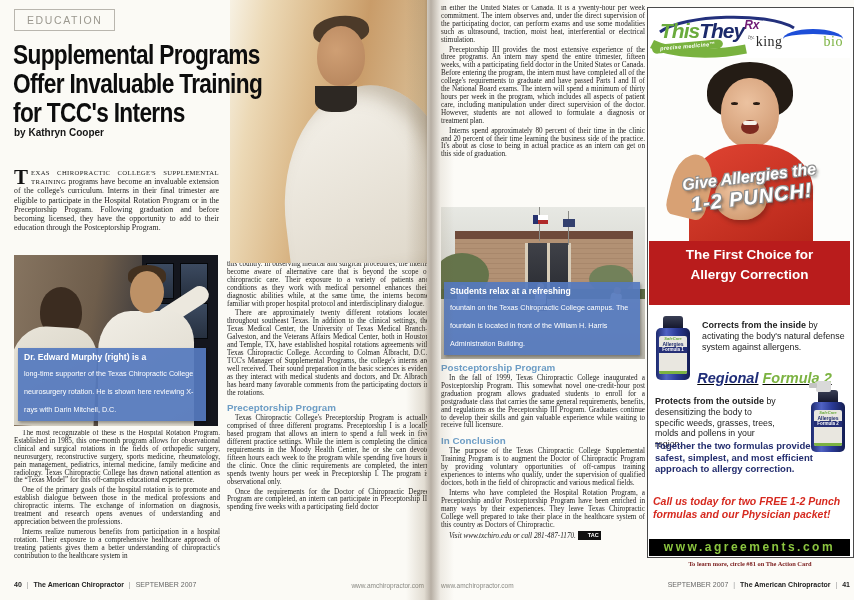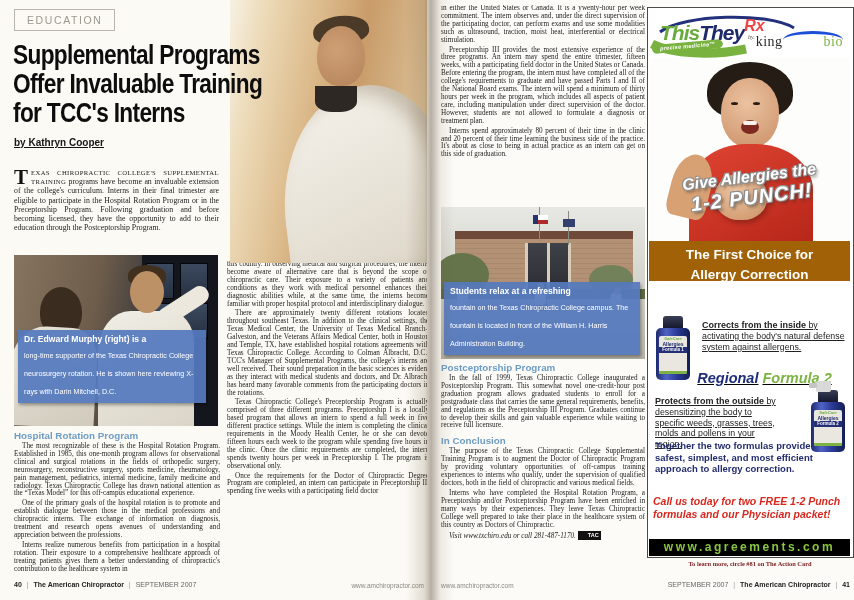--- a/index.html
+++ b/index.html
@@ -11,21 +11,21 @@
   #gutter{position:absolute;left:406px;top:0;width:48px;height:600px;z-index:6;pointer-events:none;
     background:linear-gradient(90deg,rgba(120,95,60,0) 0%,rgba(110,85,50,.18) 38%,rgba(70,50,28,.38) 52%,rgba(110,85,50,.10) 72%,rgba(120,95,60,0) 100%);}
   .abs{position:absolute;}
 
   
   .badge{left:14px;top:9px;border:1px solid #b9b6ae;color:#9b988f;padding:4px 12px;
          font:10.5px "Liberation Sans",sans-serif;letter-spacing:1.6px;background:transparent;z-index:3;}
   .headline{left:13px;top:41px;width:340px;color:#0d0d0d;z-index:3;
             font-family:"Liberation Sans",sans-serif;font-weight:bold;font-size:27px;line-height:29px;
             letter-spacing:-0.8px;transform:scaleX(.84);transform-origin:left top;}
-  .byline{left:14px;top:137px;font:bold 10px "Liberation Sans",sans-serif;color:#151515;z-index:3;text-decoration:underline;}
+  .byline{left:14px;top:127px;font:bold 10px "Liberation Sans",sans-serif;color:#151515;z-index:3;}
   .para{font-size:7.2px;line-height:7.9px;text-align:justify;color:#1b1b1b;margin:0 0 2px 0;}
   .ind{text-indent:8px;}
   .intro-p{font-size:7.8px;line-height:9.2px;}
   .dropcap{float:left;font:bold 21px/17px "Liberation Serif",serif;color:#111;padding:1px 3px 0 0;}
   .lead{font-size:6.7px;letter-spacing:.35px;}
   .sec-h{font:bold 9.8px/11px "Liberation Sans",sans-serif;color:#6d9dc5;margin:5px 0 2px 0;}
   .col-block{overflow:hidden;}
 
   
   .photo{overflow:hidden;}
@@ -76,49 +76,49 @@
   .foot .pg,.foot .ttl{font-weight:bold;color:#222;}
   .foot .sep{margin:0 3px;color:#999;}
   .site{font-family:"Liberation Sans",sans-serif;font-size:6.5px;color:#8a8a84;}
 
   
   #ad{left:647px;top:7px;width:205px;height:549px;background:#fff;border:1px solid #4a4a4a;z-index:4;overflow:hidden;}
   .ad-abs{position:absolute;}
   .sc-swoosh{left:2px;top:2px;}
   .sc-text{left:12px;top:7px;font:italic bold 21px/21px "Liberation Sans",sans-serif;letter-spacing:-1px;white-space:nowrap;}
   .sc-safe{color:#6aab3d;} .sc-care{color:#1c2a6b;}
-  .sc-rx{color:#ef4444;font-size:16px;vertical-align:9px;letter-spacing:0;}
+  .sc-rx{color:#701a75;font-size:12px;vertical-align:9px;letter-spacing:0;}
   .sc-tag{left:4px;top:34px;background:#79b23f;color:#fff;font:italic bold 5.5px/7px "Liberation Sans",sans-serif;
           padding:1px 8px;border-radius:6px/5px;transform:rotate(-5deg);letter-spacing:.3px;}
   .kb{top:24px;right:10px;font-family:"Liberation Serif",serif;white-space:nowrap;}
   .kb .by{font-size:6px;color:#555;font-style:italic;vertical-align:7px;margin-right:1px;}
   .kb .king{font-size:14px;color:#2b2b2b;letter-spacing:.5px;}
-  .kb .bio{font-size:14px;color:#7cb342;letter-spacing:.5px;border-top:3px solid #1d4ed8;border-radius:60% 60% 0 0;padding-left:41px;}
+  .kb .bio{font-size:14px;color:#7cb342;letter-spacing:.5px;border-top:5px solid #1d4ed8;border-radius:60% 60% 0 0;padding-left:41px;}
 
   .ad-photo{left:1px;top:50px;width:201px;height:183px;background:#fdfdfb;overflow:hidden;}
   .w-hair{position:absolute;left:58px;top:4px;width:86px;height:58px;background:#241c15;border-radius:50% 50% 42% 42%;}
   .w-face{position:absolute;left:72px;top:20px;width:58px;height:70px;background:radial-gradient(circle at 45% 35%,#ecc2a0,#c98f66);border-radius:48%;}
   .w-mouth{position:absolute;left:92px;top:62px;width:18px;height:14px;background:#7e2a20;border-radius:50%;}
   .w-teeth{position:absolute;left:94px;top:63px;width:14px;height:4px;background:#f7f2ea;border-radius:2px;}
   .w-eye{position:absolute;width:7px;height:3px;background:#2a1d14;border-radius:50%;}
   .w-top{position:absolute;left:40px;top:86px;width:124px;height:100px;background:linear-gradient(150deg,#e04432,#b62619);border-radius:46% 46% 0 0;}
   .w-shoulder{position:absolute;left:22px;top:96px;width:40px;height:64px;background:#d8a174;border-radius:50% 50% 20% 20%;transform:rotate(14deg);}
   .w-fist{position:absolute;left:66px;top:116px;width:52px;height:46px;background:radial-gradient(circle at 40% 35%,#eec3a0,#c78f63);border-radius:46%;box-shadow:2px 3px 5px rgba(0,0,0,.25);}
   .punch{left:0;top:160px;width:100%;text-align:center;transform:rotate(-7deg);z-index:3;
          font-family:"Liberation Sans",sans-serif;font-style:italic;font-weight:bold;color:#fff;}
   .punch .l1{font-size:16px;line-height:18px;display:block;
     text-shadow:-1px -1px 0 #8f8f8f,1px -1px 0 #8f8f8f,-1px 1px 0 #8f8f8f,1px 1px 0 #8f8f8f,2px 3px 3px rgba(50,50,50,.55);}
   .punch .l2{font-size:20px;line-height:22px;display:block;letter-spacing:1px;
     text-shadow:-1px -1px 0 #8f8f8f,1px -1px 0 #8f8f8f,-1px 1px 0 #8f8f8f,1px 1px 0 #8f8f8f,2px 3px 3px rgba(50,50,50,.55);}
-  .ad-banner{left:1px;top:233px;width:201px;height:40px;background:#a16207;color:#fff;text-align:center;
+  .ad-banner{left:1px;top:233px;width:201px;height:64px;background:#b91c1c;color:#fff;text-align:center;
              font:bold 13.5px/20px "Liberation Sans",sans-serif;padding-top:4px;box-sizing:border-box;}
   .f-head{width:100%;text-align:center;font:italic bold 14.5px "Liberation Sans",sans-serif;text-decoration:underline;white-space:nowrap;}
   .f-name{color:#1f2d78;} .f-label{color:#7cb342;margin-left:4px;}
   #f1-head{top:290px;} #f2-head{top:362px;padding-left:28px;box-sizing:border-box;}
-  .f-text{font:8.8px/10.8px "Liberation Sans",sans-serif;color:#222;text-decoration:underline;}
+  .f-text{font:8.8px/10.8px "Liberation Sans",sans-serif;color:#222;}
   .f-text b{font-size:9px;}
   #f1-text{top:312px;left:54px;width:144px;}
   #f2-text{top:388px;left:7px;width:128px;}
   .bottle{z-index:2;}
   #bottle1{top:308px;left:8px;width:34px;height:64px;}
   #bottle2{top:382px;right:8px;width:34px;height:62px;}
   .bt-cap{height:13px;margin:0 7px;background:linear-gradient(#3a3f55,#12152b);border-radius:3px 3px 0 0;}
   .bt-body{position:absolute;left:0;right:0;top:12px;bottom:0;background:linear-gradient(90deg,#1d2a6e,#5063c4 30%,#2a3a96 62%,#141d52);border-radius:5px;}
   .bt-label{position:absolute;left:3px;right:3px;top:20px;bottom:6px;background:#e9e7e0;border-radius:2px;overflow:hidden;
             font-family:"Liberation Sans",sans-serif;text-align:center;}
@@ -171,36 +171,36 @@
       <div class="xr-film" style="right:44px;top:8px;"></div>
       <div class="xr-film" style="right:10px;top:8px;"></div>
       <div class="xr-film" style="right:44px;top:48px;"></div>
       <div class="xr-film" style="right:10px;top:48px;"></div>
       <div class="xr-man2-arm"></div>
       <div class="xr-man2-coat"></div>
       <div class="xr-man2-hair"></div>
       <div class="xr-man2-head"></div>
       <div class="xr-man1-head"></div>
       <div class="xr-man1-coat"></div>
-      <div class="cap" style="left:4px;bottom:23px;width:176px;">
+      <div class="cap" style="left:4px;bottom:5px;width:176px;">
         <b>Dr. Edward Murphy (right) is a</b>
         <span>long-time supporter of the Texas Chiropractic College neurosurgery rotation. He is shown here reviewing X-rays with Darin Mitchell, D.C.</span>
       </div>
     </div>
 
     <div class="abs col-block" style="left:14px;top:430px;width:206px;height:147px;">
-      <div class="sec-h" style="margin-top:0;">Hospital Rotation Program</div>
       <p class="para ind">The most recognizable of these is the Hospital Rotation Program. Established in 1985, this one-month program allows for observational clinical and surgical rotations in the fields of orthopedic surgery, neurosurgery, reconstructive surgery, sports medicine, rheumatology, pain management, pediatrics, internal medicine, family medicine and radiology. Texas Chiropractic College has drawn national attention as the “Texas Model” for this off-campus educational experience.</p>
       <p class="para ind">One of the primary goals of the hospital rotation is to promote and establish dialogue between those in the medical professions and chiropractic interns. The exchange of information on diagnosis, treatment and research opens avenues of understanding and appreciation between the professions.</p>
       <p class="para ind">Interns realize numerous benefits from participation in a hospital rotation. Their exposure to a comprehensive healthcare approach of treating patients gives them a better understanding of chiropractic's contribution to the healthcare system in</p>
     </div>
 
     <div class="abs col-block" style="left:227px;top:261px;width:202px;height:300px;">
       <p class="para">this country. In observing medical and surgical procedures, the interns become aware of alternative care that is beyond the scope of chiropractic care. Their exposure to a variety of patients and conditions as they work with medical personnel enhances their diagnostic abilities while, at the same time, the interns become familiar with proper hospital protocol and interdisciplinary dialogue.</p>
       <p class="para ind">There are approximately twenty different rotations located throughout southeast Texas. In addition to the clinical settings, the Texas Medical Center, the University of Texas Medical Branch–Galveston, and the Veterans Affairs Medical Center, both in Houston and Temple, TX, have established hospital rotations agreements with Texas Chiropractic College. According to Colman Albracht, D.C., TCC's Manager of Supplemental Programs, the college's interns are well received. Their sound preparation in the basic sciences is evident as they interact with medical students and doctors, and Dr. Albracht has heard many favorable comments from the participating doctors in the rotations.</p>
+      <div class="sec-h">Preceptorship Program</div>
       <p class="para ind">Texas Chiropractic College's Preceptorship Program is actually comprised of three different programs. Preceptorship I is a locally based program that allows an intern to spend a full week in five different practice settings. While the intern is completing the clinical requirements in the Moody Health Center, he or she can devote fifteen hours each week to the program while spending five hours in the clinic. Once the clinic requirements are completed, the intern spends twenty hours per week in Preceptorship I. The program is observational only.</p>
       <p class="para ind">Once the requirements for the Doctor of Chiropractic Degree Program are completed, an intern can participate in Preceptorship II, spending five weeks with a participating field doctor</p>
     </div>
 
     <div class="abs foot" style="left:14px;top:581px;">
       <span class="pg">40</span>
       <span class="sep">|</span>
       <span class="ttl">The American Chiropractor</span>
       <span class="sep">|</span>
       <span>SEPTEMBER 2007</span>

